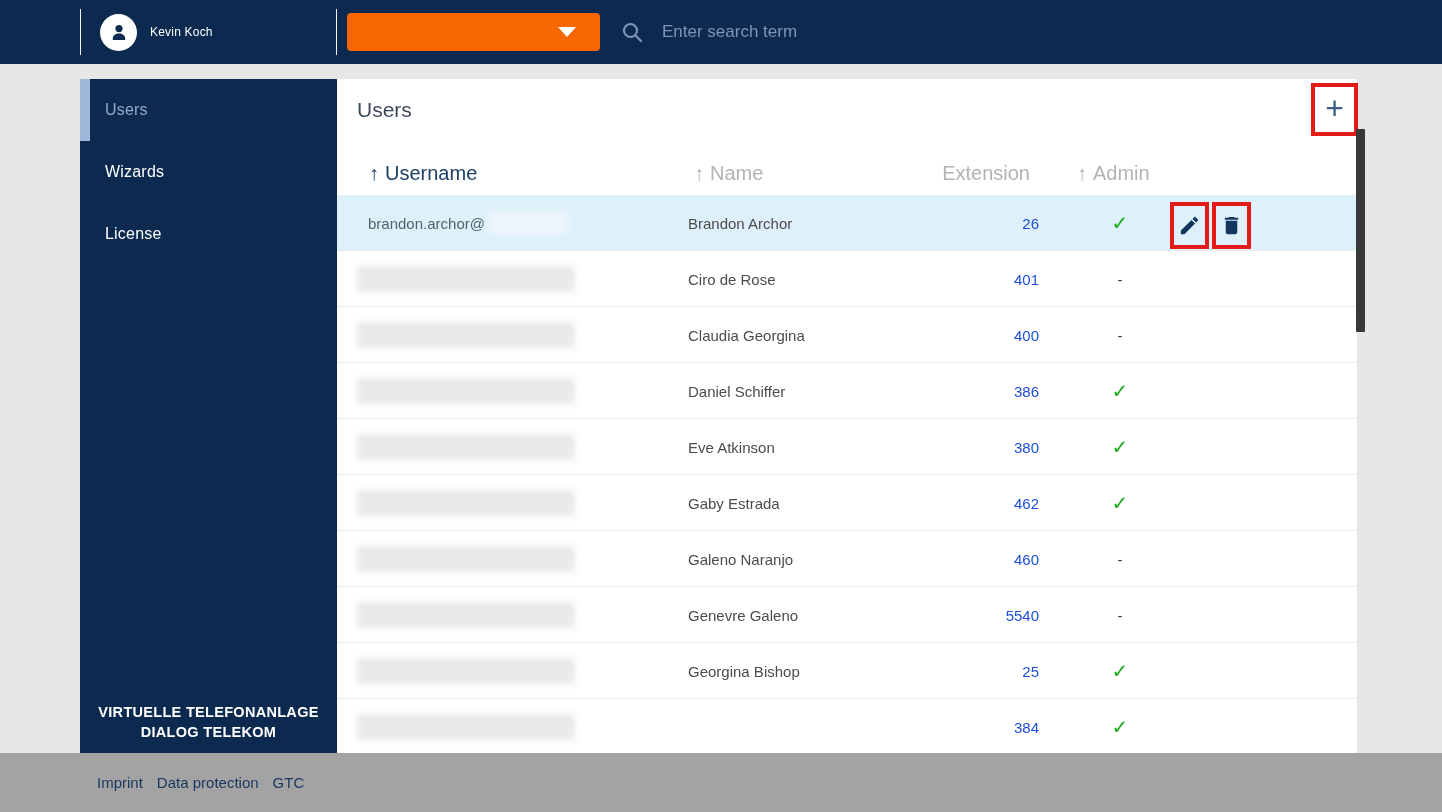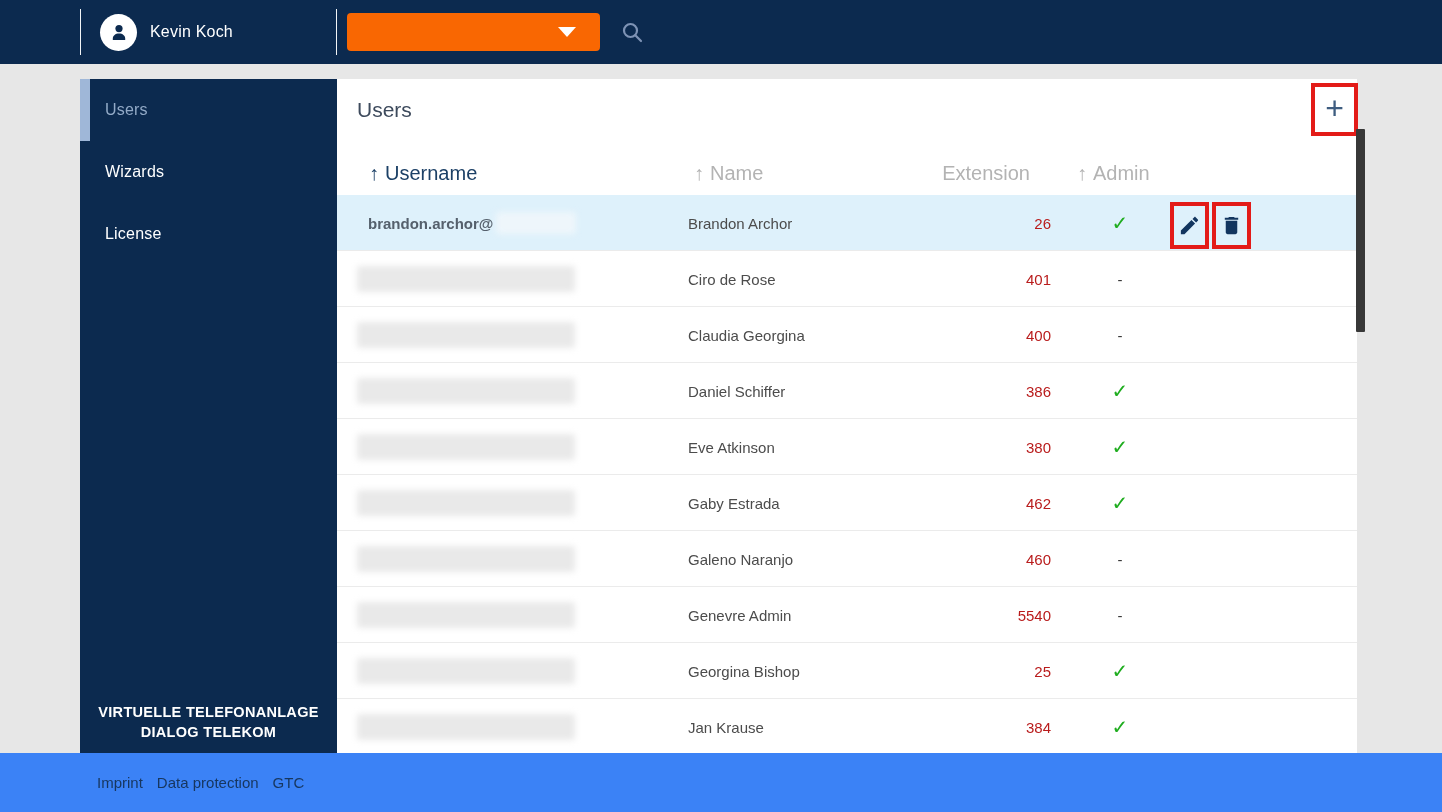--- a/index.html
+++ b/index.html
@@ -18,21 +18,21 @@
     font-family:"Liberation Sans","DejaVu Sans",sans-serif;
   }
   
   .topbar{position:absolute;left:0;top:0;width:1442px;height:64px;background:var(--navy);}
   .tb-divider{position:absolute;top:9px;width:1px;height:46px;background:rgba(255,255,255,.95);}
   .tb-divider.d1{left:80px;}
   .tb-divider.d2{left:336px;}
   .userchip{position:absolute;left:100px;top:0;height:64px;display:flex;align-items:center;gap:13px;cursor:pointer;}
   .avatar{width:37px;height:37px;border-radius:50%;background:#fff;display:flex;align-items:center;justify-content:center;}
   .avatar svg{width:24px;height:24px;}
-  .username-top{color:#fff;font-size:16px;letter-spacing:.2px;}
+  .username-top{color:#fff;font-size:12px;letter-spacing:.2px;}
   .dropdown-btn{position:absolute;left:347px;top:13px;width:253px;height:38px;background:var(--orange);
     border:none;border-radius:4px;cursor:pointer;}
   .caret{position:absolute;right:24px;top:14px;width:0;height:0;
     border-left:9px solid transparent;border-right:9px solid transparent;border-top:10px solid #fff;}
   .search-icon{position:absolute;left:620px;top:20px;width:24px;height:24px;cursor:pointer;}
   .search-input{position:absolute;left:662px;top:16px;width:420px;height:32px;background:transparent;
     border:none;outline:none;color:#cfd9e8;font-size:17px;font-family:inherit;}
   .search-input::placeholder{color:#7e93b5;opacity:1;}
   
   .sidebar{position:absolute;left:80px;top:79px;width:257px;height:674px;background:var(--navy);}
@@ -53,41 +53,41 @@
   .th{position:absolute;top:12px;white-space:nowrap;color:#b3b3b3;}
   .th .arr{margin-right:6px;}
   .th.c1{left:32px;color:#1c4066;cursor:pointer;}
   .th.c2{left:357px;cursor:pointer;}
   .th.c3{left:540px;width:153px;text-align:right;}
   .th.c4{left:740px;cursor:pointer;}
   .tbody{position:absolute;left:337px;top:195px;width:1020px;}
   .trow{position:relative;height:56px;background:#fff;border-bottom:1px solid #ebebeb;cursor:pointer;}
   .trow.selected{background:var(--row-highlight);}
   .cell{position:absolute;top:0;height:56px;display:flex;align-items:center;font-size:15px;color:#4c4c4c;}
-  .cell.cu{left:20px;width:320px;color:#55606c;font-weight:bold;}
+  .cell.cu{left:20px;width:320px;color:#55606c;}
   .cell.cu .utext{margin-left:11px;}
   .cell.cn{left:351px;width:200px;}
-  .cell.ce{left:588px;width:126px;justify-content:flex-end;color:#b91c1c;}
+  .cell.ce{left:576px;width:126px;justify-content:flex-end;color:#1d4ed8;}
   .cell.ca{left:743px;width:80px;justify-content:center;}
   .redact{display:inline-block;background:#e9e9e9;border-radius:3px;filter:blur(3px);}
   .redact-wide{width:218px;height:26px;}
   .redact-short{width:80px;height:22px;margin-left:3px;background:#eef6fb;}
   .check{color:var(--green);font-size:20px;font-weight:bold;}
   .dash{color:#3a3a3a;font-size:15px;}
   .action-box{position:absolute;top:7px;width:39px;height:47px;border:4px solid var(--red);
     display:flex;align-items:center;justify-content:center;}
   .action-box.edit{left:833px;}
   .action-box.del{left:875px;}
   .icon-btn{border:none;background:transparent;cursor:pointer;width:26px;height:26px;
     display:flex;align-items:center;justify-content:center;color:#12365f;padding:0;}
   .icon-btn svg{width:23px;height:23px;fill:currentColor;}
   
   .scroll-thumb{position:absolute;left:1356px;top:129px;width:9px;height:203px;background:#383838;border-radius:1px;cursor:pointer;}
   
-  .footer{position:absolute;left:0;top:753px;width:1442px;height:59px;background:#3b82f6;
+  .footer{position:absolute;left:0;top:753px;width:1442px;height:59px;background:#a3a3a3;
     display:flex;align-items:center;padding-left:97px;gap:14px;}
   .footer a{color:#17365e;font-size:15px;text-decoration:none;cursor:pointer;}
 </style>
 </head>
 <body>
 
 <header class="topbar">
   <div class="tb-divider d1"></div>
   <div class="userchip">
     <span class="avatar">
@@ -100,20 +100,21 @@
   </div>
   <div class="tb-divider d2"></div>
   <button class="dropdown-btn">
     <span></span>
     <span class="caret"></span>
   </button>
   <svg class="search-icon" viewBox="0 0 24 24" fill="none" stroke="#7e93b5" stroke-width="2.2" stroke-linecap="round">
     <circle cx="10.5" cy="10.5" r="6.5"></circle>
     <line x1="15.3" y1="15.3" x2="21" y2="21"></line>
   </svg>
+  <input class="search-input" type="text" placeholder="Enter search term" style="">
 </header>
 
 <aside class="sidebar">
   <div class="side-item active">
     <span class="active-bar"></span>
     <span>Users</span>
   </div>
   <div class="side-item">
     <span>Wizards</span>
   </div>
@@ -232,41 +233,40 @@
       <div class="cell cn">Galeno Naranjo</div>
       <div class="cell ce">460</div>
       <div class="cell ca">
         <span class="dash">-</span>
       </div>
     </div>
     <div class="trow">
       <div class="cell cu">
         <span class="redact redact-wide"></span>
       </div>
-      <div class="cell cn">Genevre Admin</div>
+      <div class="cell cn">Genevre Galeno</div>
       <div class="cell ce">5540</div>
       <div class="cell ca">
         <span class="dash">-</span>
       </div>
     </div>
     <div class="trow">
       <div class="cell cu">
         <span class="redact redact-wide"></span>
       </div>
       <div class="cell cn">Georgina Bishop</div>
       <div class="cell ce">25</div>
       <div class="cell ca">
         <span class="check">✓</span>
       </div>
     </div>
     <div class="trow">
       <div class="cell cu">
         <span class="redact redact-wide"></span>
       </div>
-      <div class="cell cn">Jan Krause</div>
       <div class="cell ce">384</div>
       <div class="cell ca">
         <span class="check">✓</span>
       </div>
     </div>
   </div>
 
 <div class="scroll-thumb"></div>
 
 <footer class="footer">

